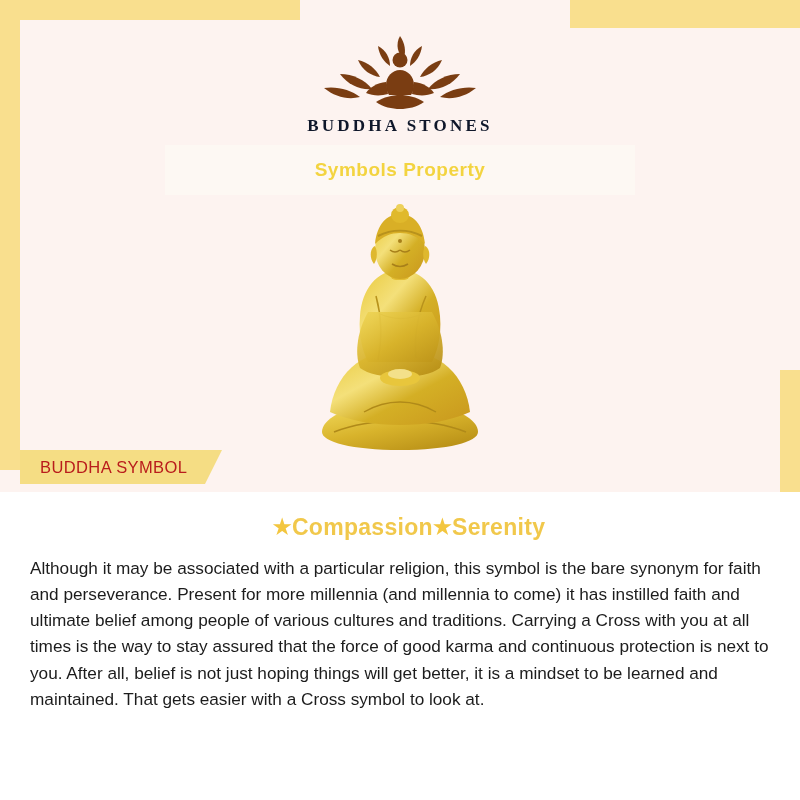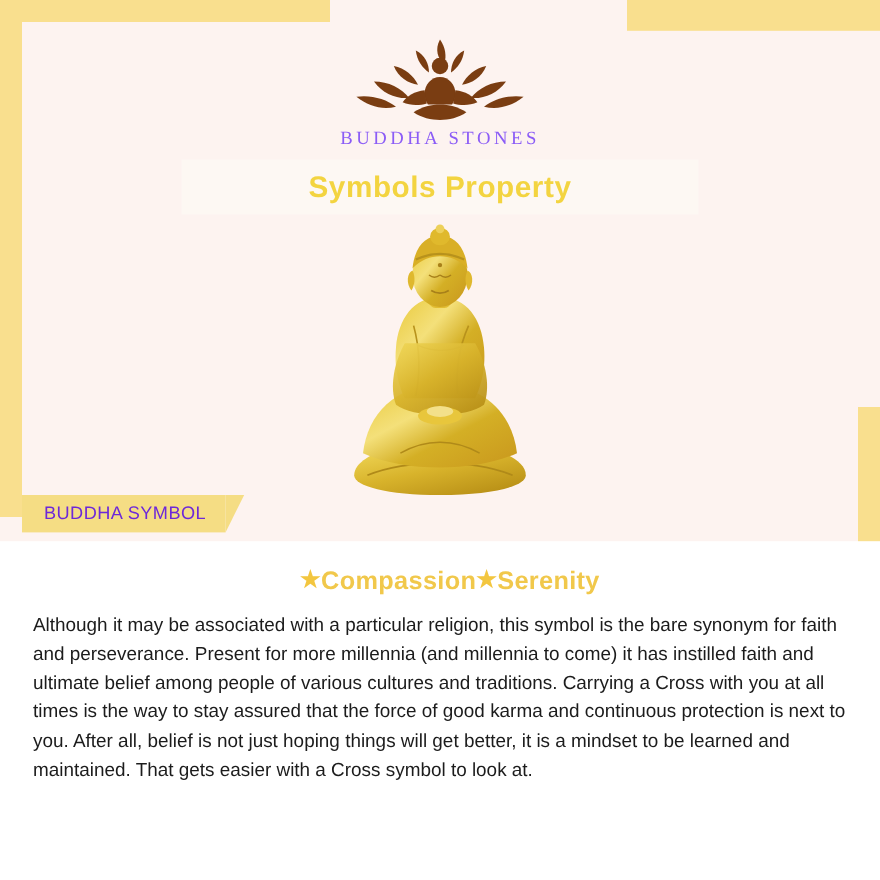--- a/index.html
+++ b/index.html
@@ -70,39 +70,39 @@
     text-align: center;
   }
   .logo-mark {
     display: block;
     margin: 0 auto;
   }
   .brand-name {
     margin-top: 2px;
     font-size: 17px;
     letter-spacing: 3.2px;
-    font-weight: normal;
-    color: #8b5cf6;
+    font-weight: bold;
+    color: #0f172a;
     font-family: "Liberation Serif", serif;
   }
 
   
   .title-banner {
     position: absolute;
     top: 145px;
     left: 165px;
     width: 470px;
     height: 50px;
     background: #fdf8f3;
     display: flex;
     align-items: center;
     justify-content: center;
   }
   .title-text {
-    font-size: 27px;
+    font-size: 19px;
     font-weight: bold;
     color: #f3d440;
     letter-spacing: 0.5px;
   }
 
   
   .buddha-wrap {
     position: absolute;
     top: 200px;
     left: 0;
@@ -128,21 +128,21 @@
     content: "";
     position: absolute;
     right: -17px;
     top: 0;
     width: 0; height: 0;
     border-top: 34px solid #f5dd84;
     border-right: 17px solid transparent;
   }
   .tag-label {
     font-size: 16.5px;
-    color: #6d28d9;
+    color: #b91c1c;
     letter-spacing: 0.4px;
     position: relative;
     z-index: 2;
   }
 
   
   .body-panel {
     position: absolute;
     top: 492px;
     left: 0;

